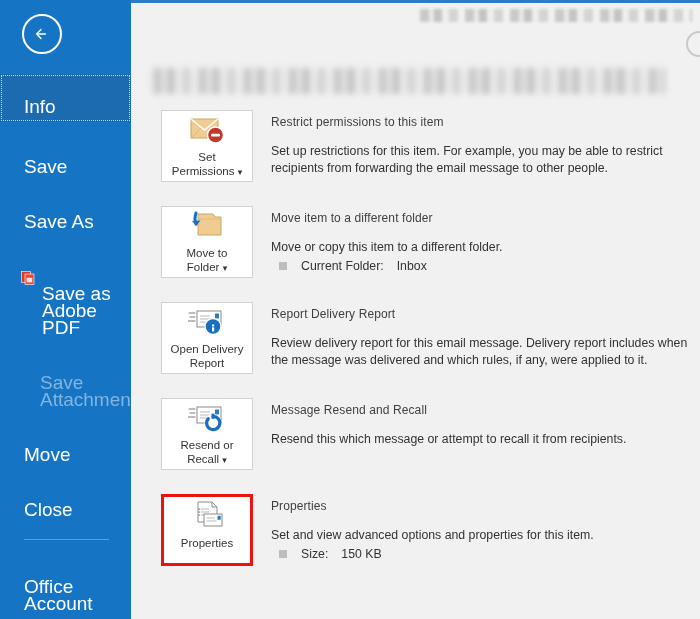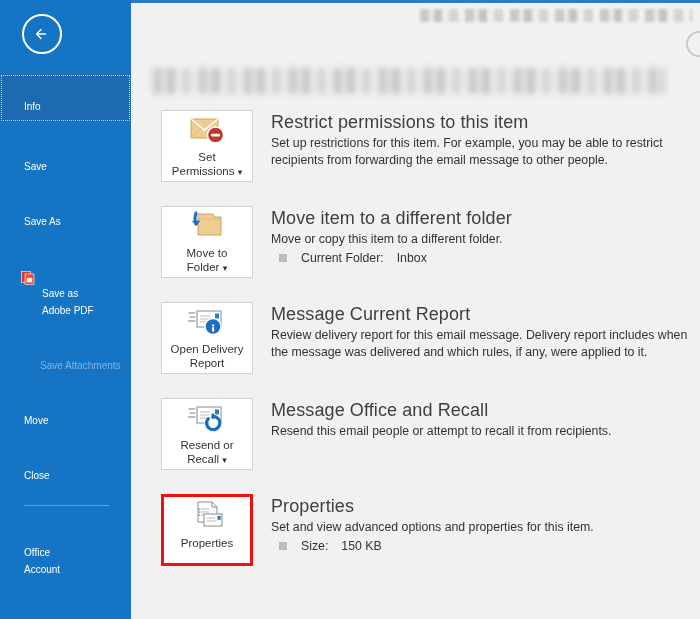--- a/index.html
+++ b/index.html
@@ -36,21 +36,21 @@
   }
   .back-btn svg { display:block; }
 
   .nav {
     position: absolute;
     top: 74px; left: 0; right: 0;
   }
   .nav-item {
     position: relative;
     padding: 7px 0 7px 24px;
-    font-size: 10px;
+    font-size: 19px;
     line-height: 17px;
     color: #ffffff;
     cursor: pointer;
     white-space: pre-line;
   }
   .nav-item.selected {
     background: #1c6ab0;
     outline: 1px dotted rgba(255,255,255,.75);
     outline-offset: -2px;
   }
@@ -153,31 +153,31 @@
     padding: 0 3px;
   }
   .tile-label .caret { font-size: 9px; }
 
   .sec-text {
     padding-left: 18px;
     padding-top: 0px;
     flex: 1 1 auto;
   }
   .sec-title {
-    font-size: 18px;
+    font-size: 12px;
     font-weight: 400;
     color: #3f3f3f;
     line-height: 24px;
     letter-spacing: .1px;
   }
   .sec-desc {
     font-size: 12.3px;
     color: #333333;
     line-height: 16.5px;
-    margin-top: 1px;
+    margin-top: 9px;
     max-width: 432px;
   }
   .sec-meta {
     display: flex;
     align-items: center;
     margin-top: 3px;
     font-size: 12.3px;
     color: #333333;
     padding-left: 8px;
   }
@@ -335,21 +335,21 @@
               <path d="M1 7 H7 M2 11 H7 M0 15 H7" stroke="#7a7a7a" stroke-width="1.1" stroke-linecap="round"></path>
               <circle cx="25" cy="20.5" r="8" fill="#1a6fc0" stroke="#ffffff" stroke-width="1.4"></circle>
               <rect x="24" y="18.5" width="2.2" height="1.9" fill="#ffffff"></rect>
               <rect x="24" y="21.3" width="2.2" height="4.2" fill="#ffffff"></rect>
             </svg>
           </span>
           <span class="tile-label">Open Delivery
 Report</span>
         </div>
         <div class="sec-text">
-          <div class="sec-title">Message Current Report</div>
+          <div class="sec-title">Report Delivery Report</div>
           <div class="sec-desc">Review delivery report for this email message. Delivery report includes when the message was delivered and which rules, if any, were applied to it.</div>
         </div>
       </div>
 
       <div class="section">
         <div class="tile">
           <span class="tile-icon">
             <svg width="38" height="31" viewBox="0 0 38 31" aria-hidden="true">
               <rect x="9" y="5" width="24" height="16" fill="#ffffff" stroke="#8a8a8a" stroke-width="1"></rect>
               <path d="M12 10 H22 M12 13 H24 M12 16 H20" stroke="#b9b9b9" stroke-width="1"></path>
@@ -357,22 +357,22 @@
               <path d="M1 7 H7 M2 11 H7 M0 15 H7" stroke="#7a7a7a" stroke-width="1.1" stroke-linecap="round"></path>
               <circle cx="25" cy="20.5" r="8.6" fill="#ffffff"></circle>
               <path d="M25 14.4 A6.6 6.6 0 1 1 20.3 16.6" fill="none" stroke="#1a6fc0" stroke-width="3.2" stroke-linecap="round"></path>
               <rect x="23.6" y="11.6" width="2.8" height="5.2" fill="#1a6fc0"></rect>
             </svg>
           </span>
           <span class="tile-label"><span>Resend or
 Recall</span> <span class="caret">▾</span></span>
         </div>
         <div class="sec-text">
-          <div class="sec-title">Message Office and Recall</div>
-          <div class="sec-desc">Resend this email people or attempt to recall it from recipients.</div>
+          <div class="sec-title">Message Resend and Recall</div>
+          <div class="sec-desc">Resend this which message or attempt to recall it from recipients.</div>
         </div>
       </div>
 
       <div class="section">
         <div class="tile highlight">
           <span class="tile-icon">
             <svg width="38" height="31" viewBox="0 0 38 31" aria-hidden="true">
               <path d="M10 2 H24 L29 7 V22 H10 Z" fill="#ffffff" stroke="#8a8a8a" stroke-width="1"></path>
               <path d="M24 2 V7 H29" fill="none" stroke="#8a8a8a" stroke-width="1"></path>
               <path d="M13 9 H21 M13 12 H21 M13 15 H19" stroke="#b9b9b9" stroke-width="1"></path>

